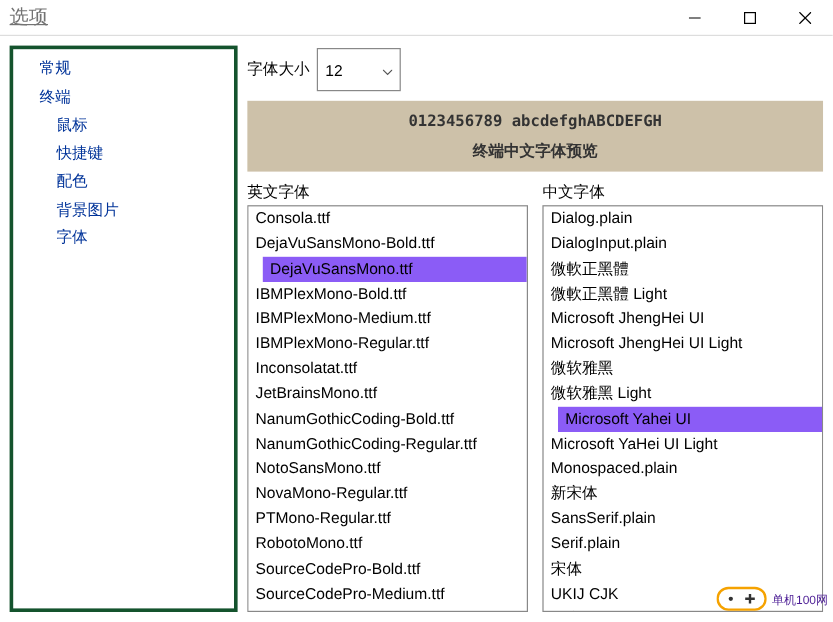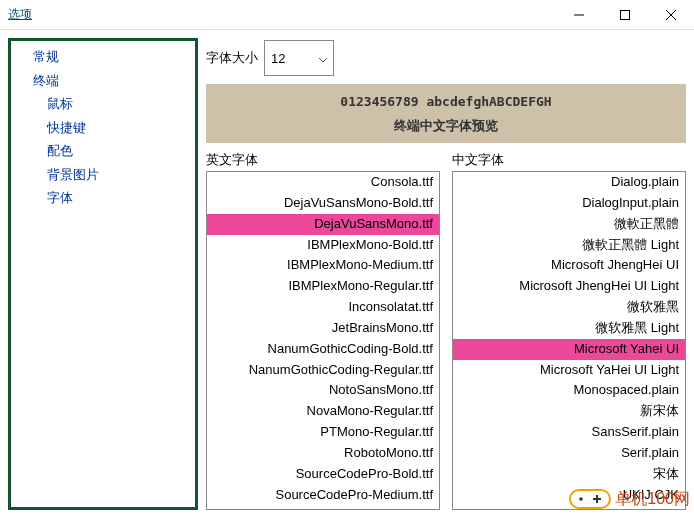--- a/index.html
+++ b/index.html
@@ -15,22 +15,22 @@
     .titlebar {
       height: 30px;
       display: flex;
       align-items: center;
       padding-left: 8px;
       border-bottom: 1px solid #ddd;
       background: #fff;
     }
     .titlebar-title {
       flex: 1;
-      font-size: 12px;
-      color: #0c4a6e;
+      font-size: 16px;
+      color: #737373;
       text-decoration: underline;
     }
     .win-controls {
       display: flex;
       height: 100%;
     }
     .win-btn {
       width: 46px;
       height: 100%;
       display: flex;
@@ -131,36 +131,36 @@
       background: #fff;
       overflow-y: hidden;
       min-height: 0;
     }
     .font-item {
       padding: 1px 6px;
       font-size: 13px;
       cursor: pointer;
       line-height: 1.45;
       white-space: nowrap;
-      text-align: right;
     }
     .font-item.selected {
-      background: #ec4899;
+      background: #8b5cf6;
+      margin-left: 12px;
     }
     .watermark {
       position: absolute;
       right: 4px;
       bottom: 4px;
       display: flex;
       align-items: center;
       gap: 4px;
     }
     .wm-text {
-      font-size: 16px;
-      color: #c2410c;
+      font-size: 10px;
+      color: #4c1d95;
     }
   </style>
 </head>
 <body>
 
 <div class="titlebar">
   <div class="titlebar-title">选项</div>
   <div class="win-controls">
     <div class="win-btn">
       <svg width="10" height="10" viewBox="0 0 10 10">

